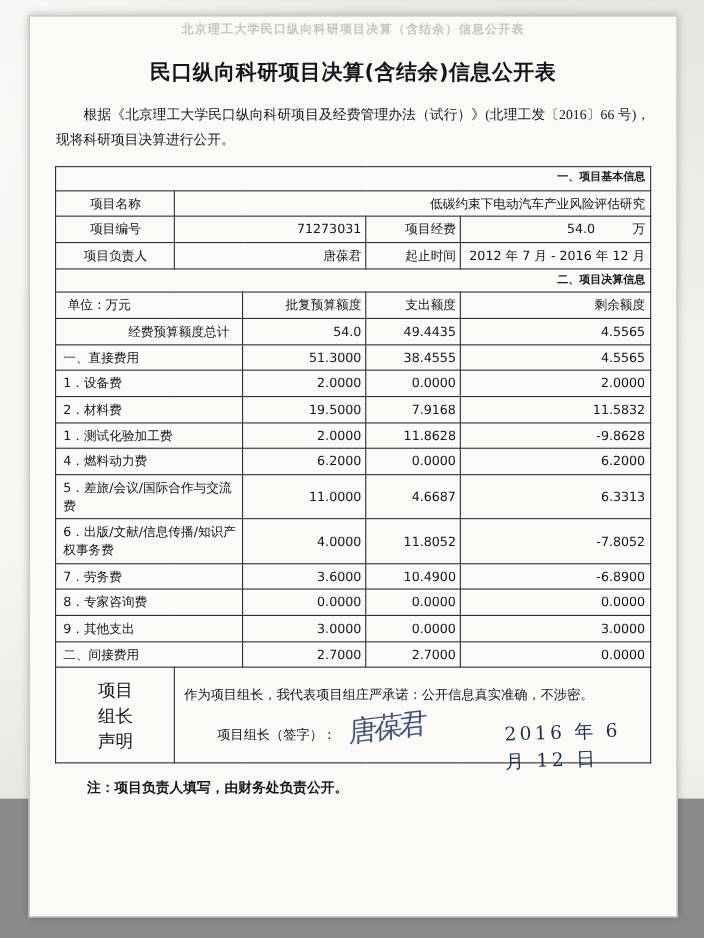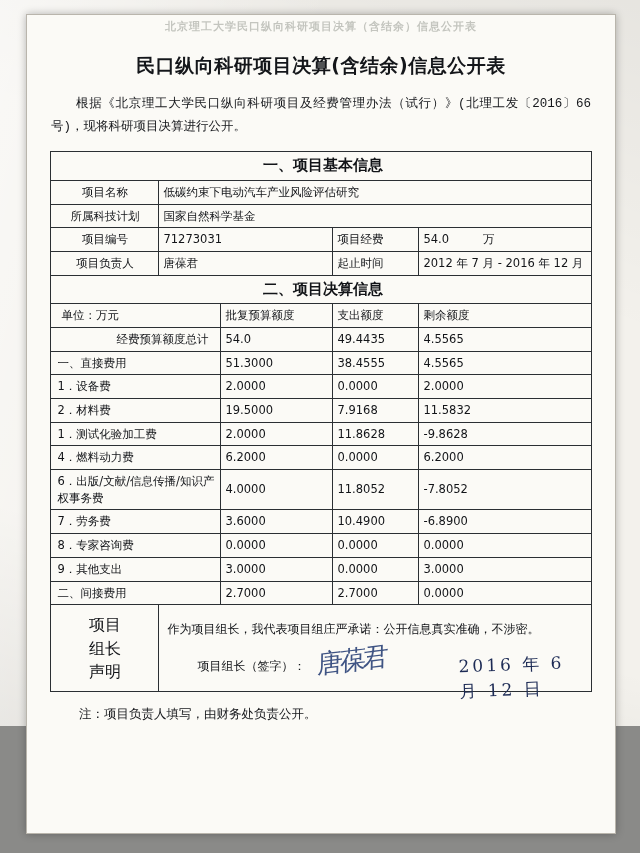--- a/index.html
+++ b/index.html
@@ -57,48 +57,48 @@
     color: #14161a;
     font-family: "DejaVu Sans", "Liberation Sans", sans-serif;
   }
   .intro {
     margin: 14px 24px 0 24px;
     font-size: 12.5px;
     line-height: 1.85;
     text-indent: 2em;
     color: #15171b;
     text-align: justify;
-    font-family: Liberation Mono, monospace;
+    font-family: Liberation Serif, serif;
   }
   table.main {
     margin: 12px auto 0 auto;
     width: 540px;
     border-collapse: collapse;
     font-size: 11.5px;
     color: #121418;
     font-family: "DejaVu Sans", "Liberation Sans", sans-serif;
     table-layout: fixed;
   }
   table.main td {
     border: 1px solid #2b2f33;
     padding: 3px 4px;
     line-height: 1.45;
     vertical-align: middle;
   }
   .sec {
     font-weight: bold;
-    text-align: center;
+    text-align: right;
     padding-left: 8px !important;
-    font-size: 15px;
+    font-size: 10px;
   }
   .lbl {
     text-align: center;
     white-space: nowrap;
   }
-  .ctr { text-align: left; }
+  .ctr { text-align: right; }
   .h24 { height: 20px; }
   .h26 { height: 23px; }
   .row-item { text-align: left; padding-left: 6px !important; }
   .decl-label {
     text-align: center;
     font-size: 16px;
     line-height: 1.9;
   }
   .decl-body {
     font-size: 12px;
@@ -132,20 +132,21 @@
     color: #1d2b55;
     font-family: "DejaVu Serif", serif;
     letter-spacing: 3px;
     transform: rotate(-2deg);
   }
   .note {
     margin: 14px 0 0 52px;
     font-size: 12.5px;
     color: #15171b;
     font-family: "DejaVu Sans", "Liberation Sans", sans-serif;
+    font-weight: bold;
   }
   .unitcell { text-align: left; padding-left: 10px !important; }
   .subttl { text-align: right; padding-right: 12px !important; }
   .money-unit { display: inline-block; margin-left: 34px; }
 </style>
 </head>
 <body>
 
 <div class="page">
   <div class="sheet">
@@ -169,24 +170,20 @@
           <tr>
         <td class="sec" colspan="5">一、项目基本信息</td>
       </tr>
 
       <tr class="h26">
         <td class="lbl">项目名称</td>
         <td class="ctr" colspan="4">低碳约束下电动汽车产业风险评估研究</td>
       </tr>
 
 
-      <tr class="h26">
-        <td class="lbl">所属科技计划</td>
-        <td class="ctr" colspan="4">国家自然科学基金</td>
-      </tr>
 
       <tr class="h26">
         <td class="lbl">项目编号</td>
         <td class="ctr" colspan="2">71273031</td>
         <td class="ctr">项目经费</td>
         <td class="ctr">
           <span>54.0</span><span class="money-unit">万</span>
         </td>
       </tr>
 
@@ -244,20 +241,26 @@
         <td class="ctr">-9.8628</td>
       </tr>
 
       <tr class="h24">
         <td class="row-item" colspan="2">4．燃料动力费</td>
         <td class="ctr">6.2000</td>
         <td class="ctr">0.0000</td>
         <td class="ctr">6.2000</td>
       </tr>
 
+      <tr style="height:36px">
+        <td class="row-item" colspan="2">5．差旅/会议/国际合作与交流费</td>
+        <td class="ctr">11.0000</td>
+        <td class="ctr">4.6687</td>
+        <td class="ctr">6.3313</td>
+      </tr>
 
       <tr style="height:36px">
         <td class="row-item" colspan="2">6．出版/文献/信息传播/知识产权事务费</td>
         <td class="ctr">4.0000</td>
         <td class="ctr">11.8052</td>
         <td class="ctr">-7.8052</td>
       </tr>
 
       <tr class="h24">
         <td class="row-item" colspan="2">7．劳务费</td>

